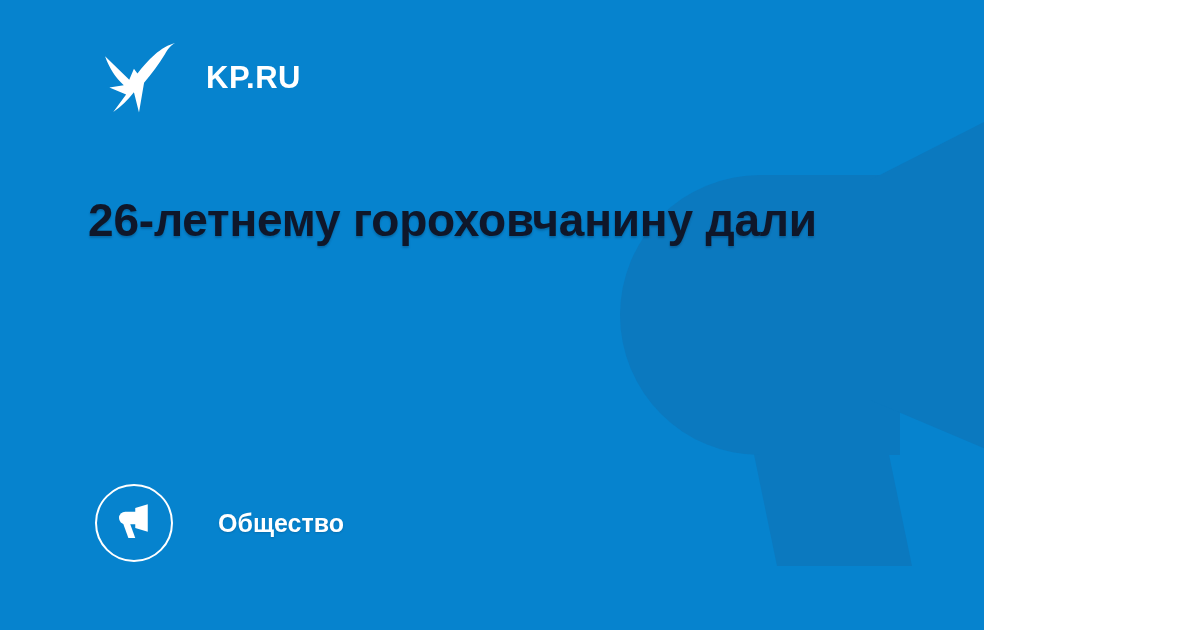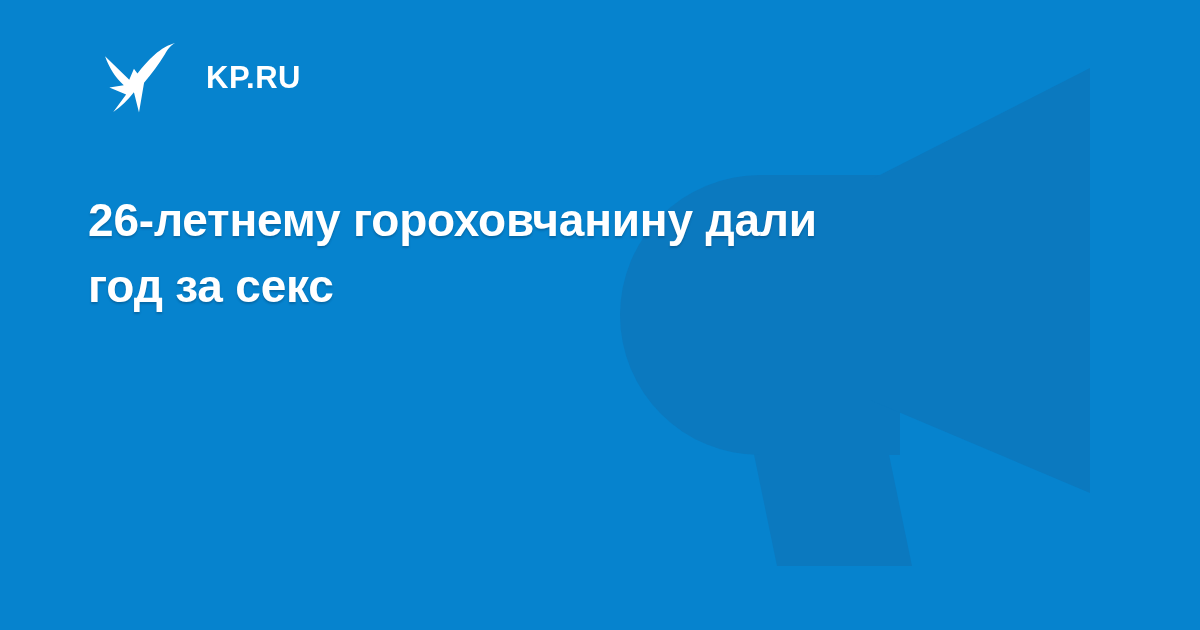--- a/index.html
+++ b/index.html
@@ -3,21 +3,21 @@
 <meta charset="utf-8">
 <title>KP.RU social card</title>
 <style>
   html, body {
     margin: 0;
     padding: 0;
     background: #ffffff;
   }
   #card {
     position: relative;
-    width: 1200px;
+    width: 984px;
     height: 630px;
     overflow: hidden;
     background: #0683ce;
     font-family: "Liberation Sans", sans-serif;
     -webkit-font-smoothing: antialiased;
   }
 
   
   #watermark {
     position: absolute;
@@ -51,21 +51,21 @@
     line-height: 1;
     white-space: nowrap;
   }
 
   
   #headline {
     position: absolute;
     left: 88px;
     top: 187px;
     width: 990px;
-    color: #ffffff;
+    color: #0f172a;
     font-size: 46px;
     font-weight: bold;
     line-height: 66px;
     letter-spacing: -0.2px;
     text-shadow: 0 2px 2px rgba(0, 48, 82, 0.30);
   }
   #headline .hl-line {
     display: block;
     white-space: nowrap;
   }
@@ -138,17 +138,31 @@
         L 50 95.5
         L 56.5 57.5
         C 66 46 75.5 33.5 83 21
         C 88 12.5 93 7.5 96.5 6.5 Z"></path>
     </svg>
     <div id="logo-wordmark">KP.RU</div>
   </div>
 
   <div id="headline">
     <span class="hl-line">26-летнему гороховчанину дали</span>
-    <span class="hl-line">год за секс</span>
   </div>
 
+  <div id="category">
+    <div id="category-circle">
+      <svg viewBox="0 0 64 64" aria-hidden="true">
+        <g fill="#ffffff">
+
+          <path d="M34 8 L54 2 L54 46 L34 40 Z"></path>
+
+          <path d="M18 14 L36 14 L36 34 L18 34 A10 10 0 0 1 18 14 Z"></path>
+
+          <path d="M14 31 L25 31 L34 56 L23 56 Z"></path>
+        </g>
+      </svg>
+    </div>
+    <div id="category-label">Общество</div>
+  </div>
 
 </div>
 
 </body></html>

